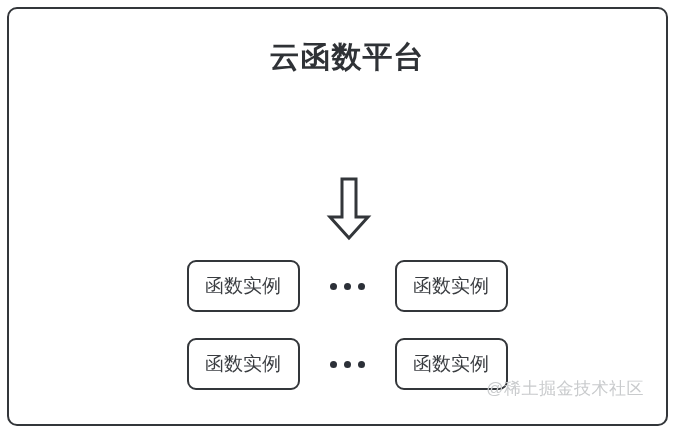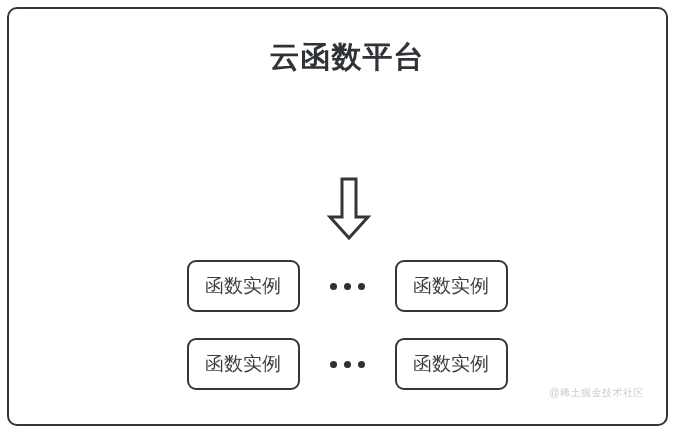--- a/index.html
+++ b/index.html
@@ -109,21 +109,21 @@
     width: 7px;
     height: 7px;
     border-radius: 50%;
     background: #2c3038;
   }
   
   .watermark {
     position: absolute;
     right: 22px;
     bottom: 24px;
-    font-size: 10px;
+    font-size: 17px;
     color: #c9cbcd;
     letter-spacing: 0.5px;
     white-space: nowrap;
   }
 </style>
 </head>
 <body>
 
 <div id="diagram-root">
 

